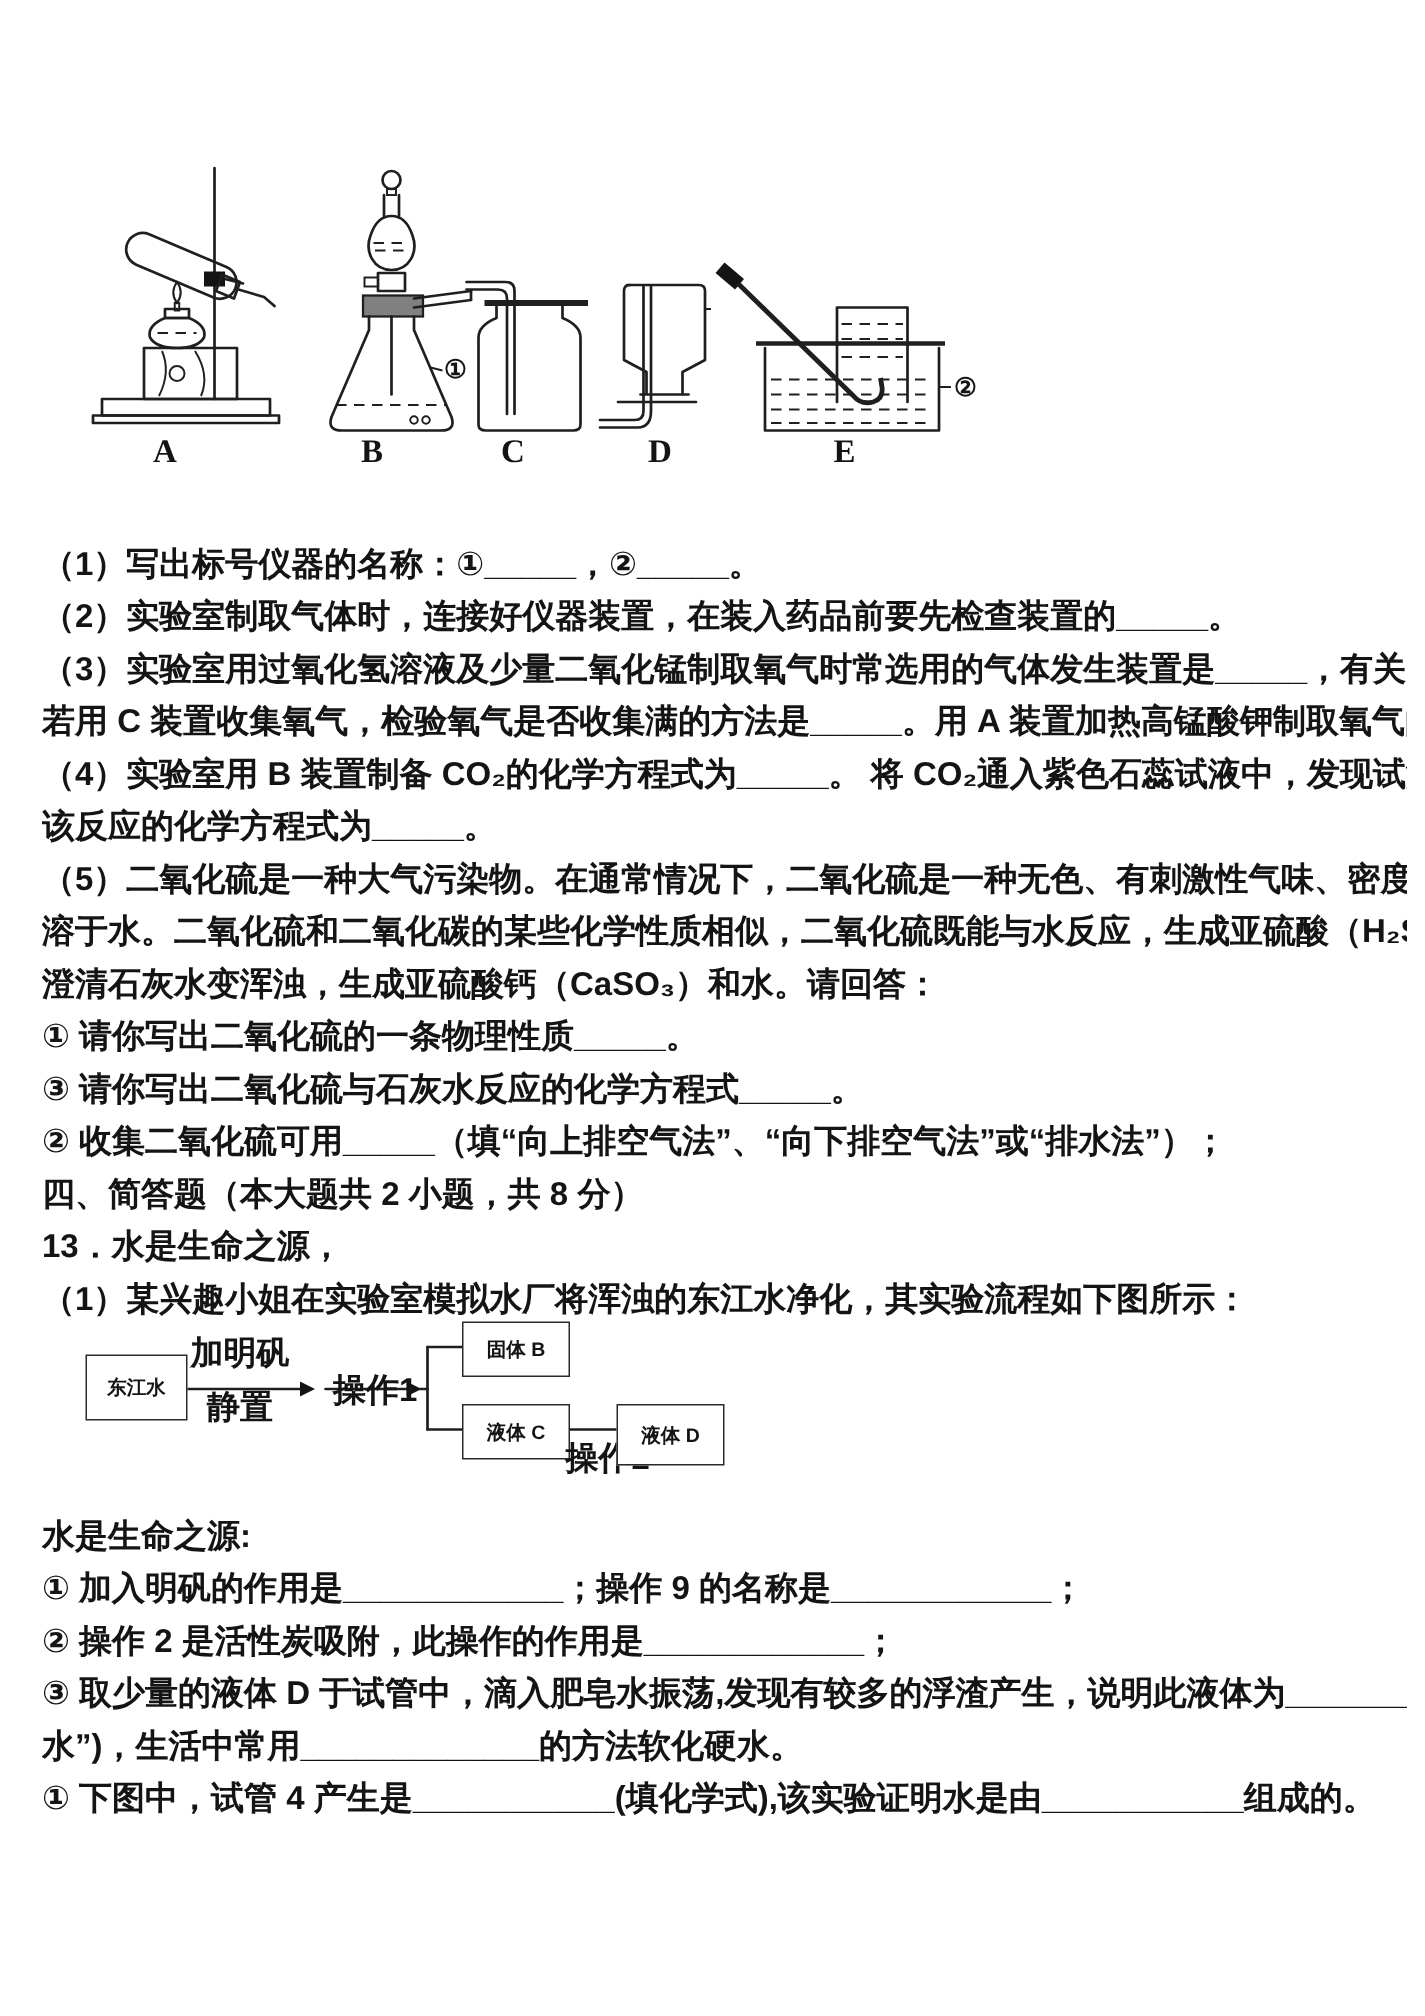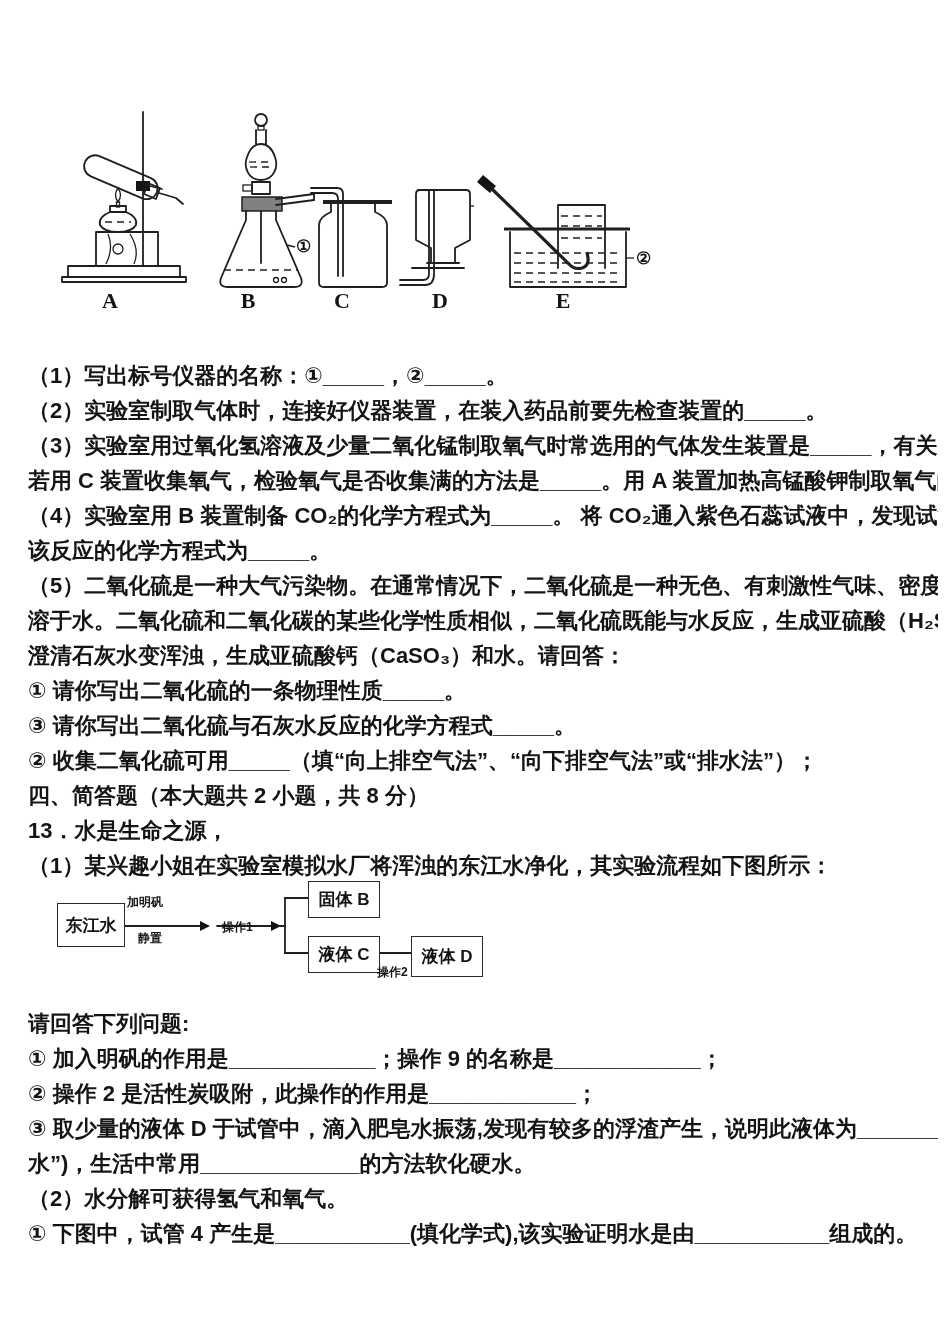--- a/index.html
+++ b/index.html
@@ -9,23 +9,23 @@
   }
   .tb{position:absolute;left:28px;width:910px;}
   .tb p{margin:0;font-size:22px;line-height:35px;white-space:nowrap;overflow:hidden;}
   .tb1{top:358px;}
   .tb2{top:1006px;}
   .flow{position:absolute;left:28px;top:868px;width:520px;height:127px;}
   .flowsvg{position:absolute;left:0;top:0;width:520px;height:127px;}
   .fbox{
     position:absolute;border:1.5px solid #2a2a2a;background:#ffffff;
     display:flex;align-items:center;justify-content:center;
-    font-size:17px;white-space:nowrap;
+    font-size:13px;white-space:nowrap;
   }
-  .flbl{position:absolute;font-size:12px;white-space:nowrap;line-height:20px;}
+  .flbl{position:absolute;font-size:22px;white-space:nowrap;line-height:20px;}
   svg .ln{stroke:#1f1f1f;stroke-width:1.8;fill:none;stroke-linecap:round;stroke-linejoin:round;}
   svg .lnthin{stroke:#1f1f1f;stroke-width:1.3;fill:none;}
   svg .dash{stroke:#1f1f1f;stroke-width:1.3;fill:none;stroke-dasharray:7 5;}
   svg .fillb{fill:#141414;stroke:none;}
   svg .lab{font-family:"Liberation Serif","DejaVu Serif",serif;font-size:22px;fill:#141414;font-weight:600;}
   svg .callout{font-family:"Liberation Sans",sans-serif;font-size:17px;fill:#141414;font-weight:700;}
 </style>
 </head>
 <body>
 
@@ -152,22 +152,21 @@
     <span class="flbl" style="left:99px;top:24px">加明矾</span>
     <span class="flbl" style="left:110px;top:60px">静置</span>
     <span class="flbl" style="left:194px;top:49px">操作1</span>
     <div class="fbox" style="left:280px;top:13px;width:70px;height:35px">固体 B</div>
     <div class="fbox" style="left:280px;top:68px;width:70px;height:35px">液体 C</div>
     <span class="flbl" style="left:349px;top:94px">操作2</span>
     <div class="fbox" style="left:383px;top:68px;width:70px;height:39px">液体 D</div>
   </div>
 
   <div class="tb tb2">
-    <p>请回答下列问题:</p>
+    <p>水是生命之源:</p>
     <p>① 加入明矾的作用是____________；操作 9 的名称是____________；</p>
     <p>② 操作 2 是活性炭吸附，此操作的作用是____________；</p>
     <p>③ 取少量的液体 D 于试管中，滴入肥皂水振荡,发现有较多的浮渣产生，说明此液体为___________(填“软水”或“硬</p>
     <p>水”)，生活中常用_____________的方法软化硬水。</p>
-    <p>（2）水分解可获得氢气和氧气。</p>
     <p>① 下图中，试管 4 产生是___________(填化学式),该实验证明水是由___________组成的。</p>
   </div>
 
 </div>
 
 </body></html>

